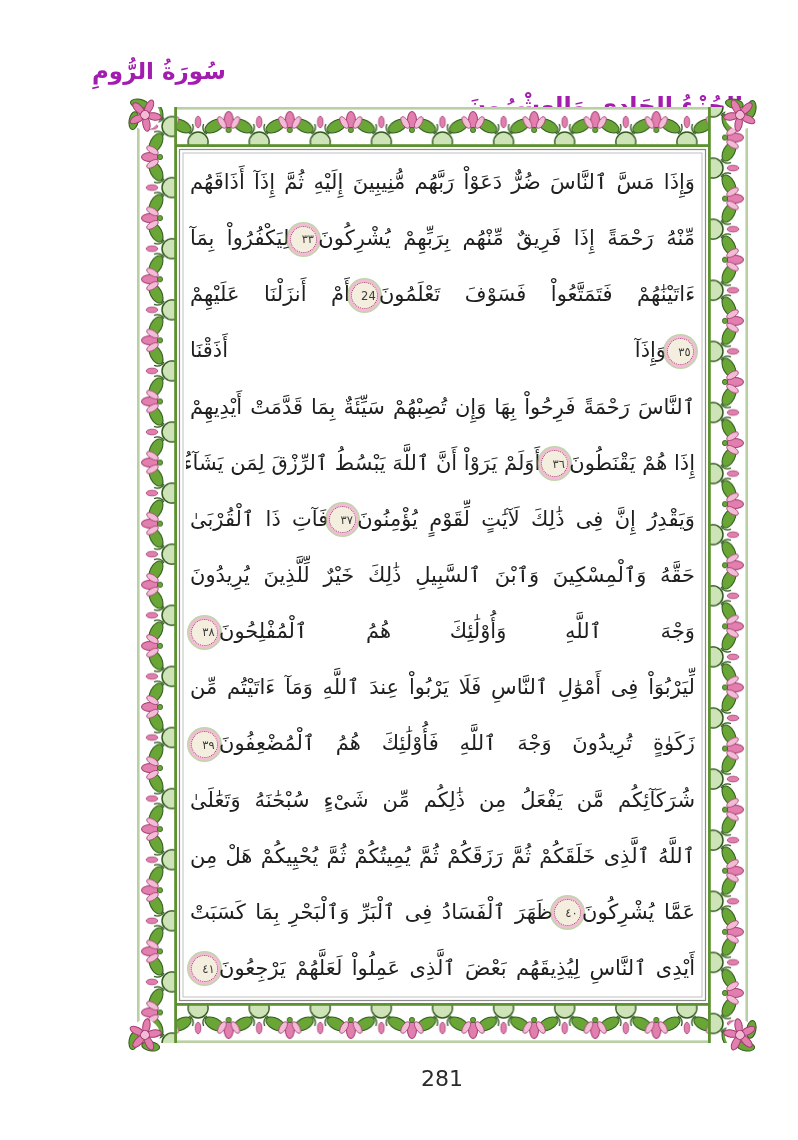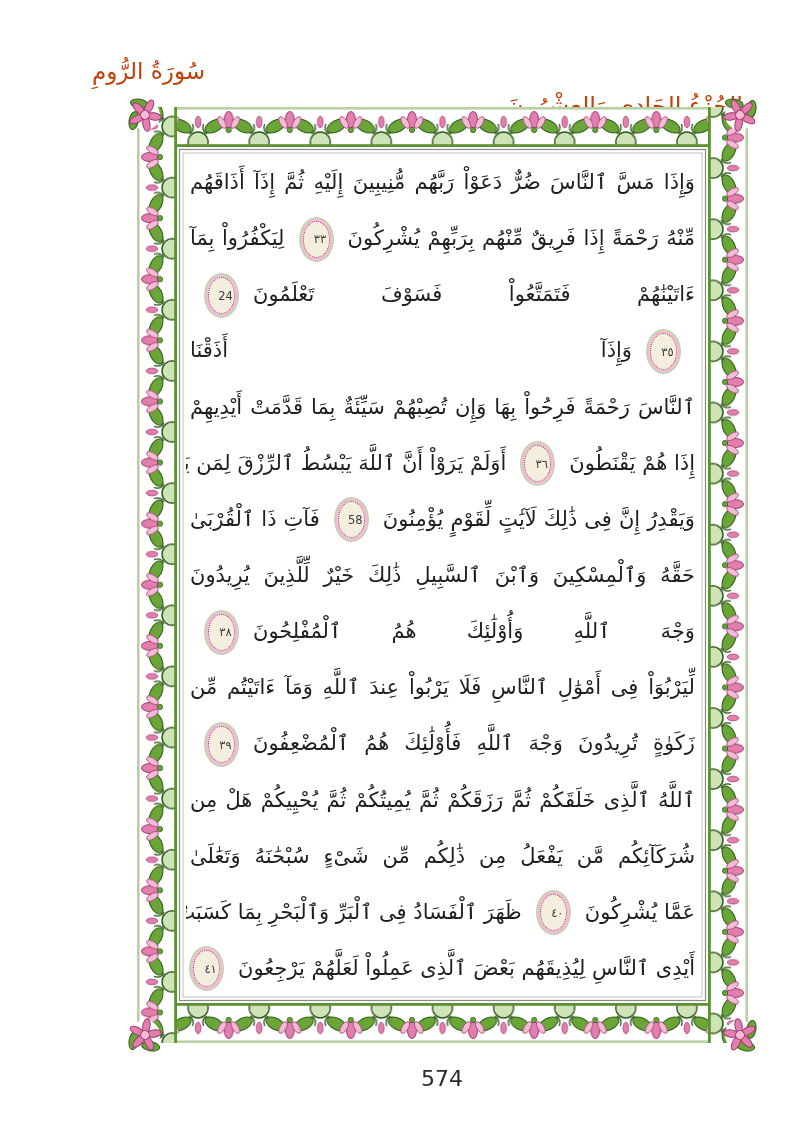--- a/index.html
+++ b/index.html
@@ -6,39 +6,39 @@
     --green:#69a636; --green-dark:#2f5a1b; --green-light:#cfe3b8; --green-line:#5c9030;
     --sage:#b9cfa4;
     --pink:#e37fae; --pink-light:#f3bcd6; --pink-dark:#a23c72;
     --ink:#1f1f1f; --frame-line:#8a8a8a;
     --marker-fill:#f3eedd;
   }
   *{margin:0;padding:0;box-sizing:border-box;}
   html,body{width:798px;height:1140px;background:#ffffff;overflow:hidden;}
   body{position:relative;font-family:"DejaVu Sans",sans-serif;color:var(--ink);}
 
-  .hdr{position:absolute;font-size:24px;color:#c2410c;white-space:nowrap;direction:rtl;}
+  .hdr{position:absolute;font-size:24px;color:#a21caf;white-space:nowrap;direction:rtl;font-weight:bold;}
   .hdr-juz{top:52px;right:55px;margin-top:40px;}
   .hdr-surah{top:58px;left:92px;font-size:23px;}
 
   .frame-svg{position:absolute;left:137px;top:107px;overflow:visible;}
 
   .text-area{
     position:absolute;left:186px;top:155px;width:513px;height:842px;
     direction:rtl;display:flex;flex-direction:column;
   }
   .qline{
     flex:1 1 auto;height:56px;line-height:54px;font-size:21px;
     text-align:justify;text-align-last:justify;white-space:nowrap;
     overflow:hidden;padding:0 4px;
   }
   .qtext{letter-spacing:0;}
   .vmark{
     display:inline-flex;align-items:center;justify-content:center;vertical-align:middle;
-    width:27px;height:37px;margin:0 18px;border-radius:50%;
+    width:27px;height:27px;margin:0 1px;border-radius:50%;
     background:var(--marker-fill);
     border:1.6px dotted var(--pink-dark);
     box-shadow:0 0 0 2.5px var(--pink-light), 0 0 0 4px rgba(111,166,60,.45);
     padding-left:8px;
   }
   .vnum{font-size:11.5px;line-height:1;color:#3c3c3c;transform:translateY(1px);}
 
   .page-number{
     position:absolute;top:1066px;left:382px;width:120px;text-align:center;
     font-size:22px;color:#2b2b2b;
@@ -105,42 +105,42 @@
   <use href="#corner" transform="translate(603,928) rotate(135)"></use>
 </svg>
 
 <div class="text-area">
     <div class="qline"><span class="qtext">وَإِذَا مَسَّ ٱلنَّاسَ ضُرٌّ دَعَوْاْ رَبَّهُم مُّنِيبِينَ إِلَيْهِ ثُمَّ إِذَآ أَذَاقَهُم</span></div>
     <div class="qline"><span class="qtext">مِّنْهُ رَحْمَةً إِذَا فَرِيقٌ مِّنْهُم بِرَبِّهِمْ يُشْرِكُونَ</span><span class="vmark">
         <span class="vnum">٣٣</span>
       </span><span class="qtext">لِيَكْفُرُواْ بِمَآ</span></div>
     <div class="qline"><span class="qtext">ءَاتَيْنَٰهُمْ فَتَمَتَّعُواْ فَسَوْفَ تَعْلَمُونَ</span><span class="vmark">
         <span class="vnum">24</span>
-      </span></div>
+      </span><span class="qtext">أَمْ أَنزَلْنَا عَلَيْهِمْ</span></div>
     <div class="qline"><span class="vmark">
         <span class="vnum">٣٥</span>
       </span><span class="qtext">وَإِذَآ أَذَقْنَا</span></div>
     <div class="qline"><span class="qtext">ٱلنَّاسَ رَحْمَةً فَرِحُواْ بِهَا وَإِن تُصِبْهُمْ سَيِّئَةٌ بِمَا قَدَّمَتْ أَيْدِيهِمْ</span></div>
     <div class="qline"><span class="qtext">إِذَا هُمْ يَقْنَطُونَ</span><span class="vmark">
         <span class="vnum">٣٦</span>
       </span><span class="qtext">أَوَلَمْ يَرَوْاْ أَنَّ ٱللَّهَ يَبْسُطُ ٱلرِّزْقَ لِمَن يَشَآءُ</span></div>
     <div class="qline"><span class="qtext">وَيَقْدِرُ إِنَّ فِى ذَٰلِكَ لَآيَٰتٍ لِّقَوْمٍ يُؤْمِنُونَ</span><span class="vmark">
-        <span class="vnum">58</span>
+        <span class="vnum">٣٧</span>
       </span><span class="qtext">فَآتِ ذَا ٱلْقُرْبَىٰ</span></div>
     <div class="qline"><span class="qtext">حَقَّهُ وَٱلْمِسْكِينَ وَٱبْنَ ٱلسَّبِيلِ ذَٰلِكَ خَيْرٌ لِّلَّذِينَ يُرِيدُونَ</span></div>
     <div class="qline"><span class="qtext">وَجْهَ ٱللَّهِ وَأُوْلَٰئِكَ هُمُ ٱلْمُفْلِحُونَ</span><span class="vmark">
         <span class="vnum">٣٨</span>
       </span></div>
     <div class="qline"><span class="qtext">لِّيَرْبُوَاْ فِى أَمْوَٰلِ ٱلنَّاسِ فَلَا يَرْبُواْ عِندَ ٱللَّهِ وَمَآ ءَاتَيْتُم مِّن</span></div>
     <div class="qline"><span class="qtext">زَكَوٰةٍ تُرِيدُونَ وَجْهَ ٱللَّهِ فَأُوْلَٰئِكَ هُمُ ٱلْمُضْعِفُونَ</span><span class="vmark">
         <span class="vnum">٣٩</span>
       </span></div>
+    <div class="qline"><span class="qtext">شُرَكَآئِكُم مَّن يَفْعَلُ مِن ذَٰلِكُم مِّن شَىْءٍ سُبْحَٰنَهُ وَتَعَٰلَىٰ</span></div>
     <div class="qline"><span class="qtext">ٱللَّهُ ٱلَّذِى خَلَقَكُمْ ثُمَّ رَزَقَكُمْ ثُمَّ يُمِيتُكُمْ ثُمَّ يُحْيِيكُمْ هَلْ مِن</span></div>
-    <div class="qline"><span class="qtext">شُرَكَآئِكُم مَّن يَفْعَلُ مِن ذَٰلِكُم مِّن شَىْءٍ سُبْحَٰنَهُ وَتَعَٰلَىٰ</span></div>
     <div class="qline"><span class="qtext">عَمَّا يُشْرِكُونَ</span><span class="vmark">
         <span class="vnum">٤٠</span>
       </span><span class="qtext">ظَهَرَ ٱلْفَسَادُ فِى ٱلْبَرِّ وَٱلْبَحْرِ بِمَا كَسَبَتْ</span></div>
     <div class="qline"><span class="qtext">أَيْدِى ٱلنَّاسِ لِيُذِيقَهُم بَعْضَ ٱلَّذِى عَمِلُواْ لَعَلَّهُمْ يَرْجِعُونَ</span><span class="vmark">
         <span class="vnum">٤١</span>
       </span></div>
   </div>
 
-<div class="page-number">574</div>
+<div class="page-number">281</div>
 
 </body></html>

